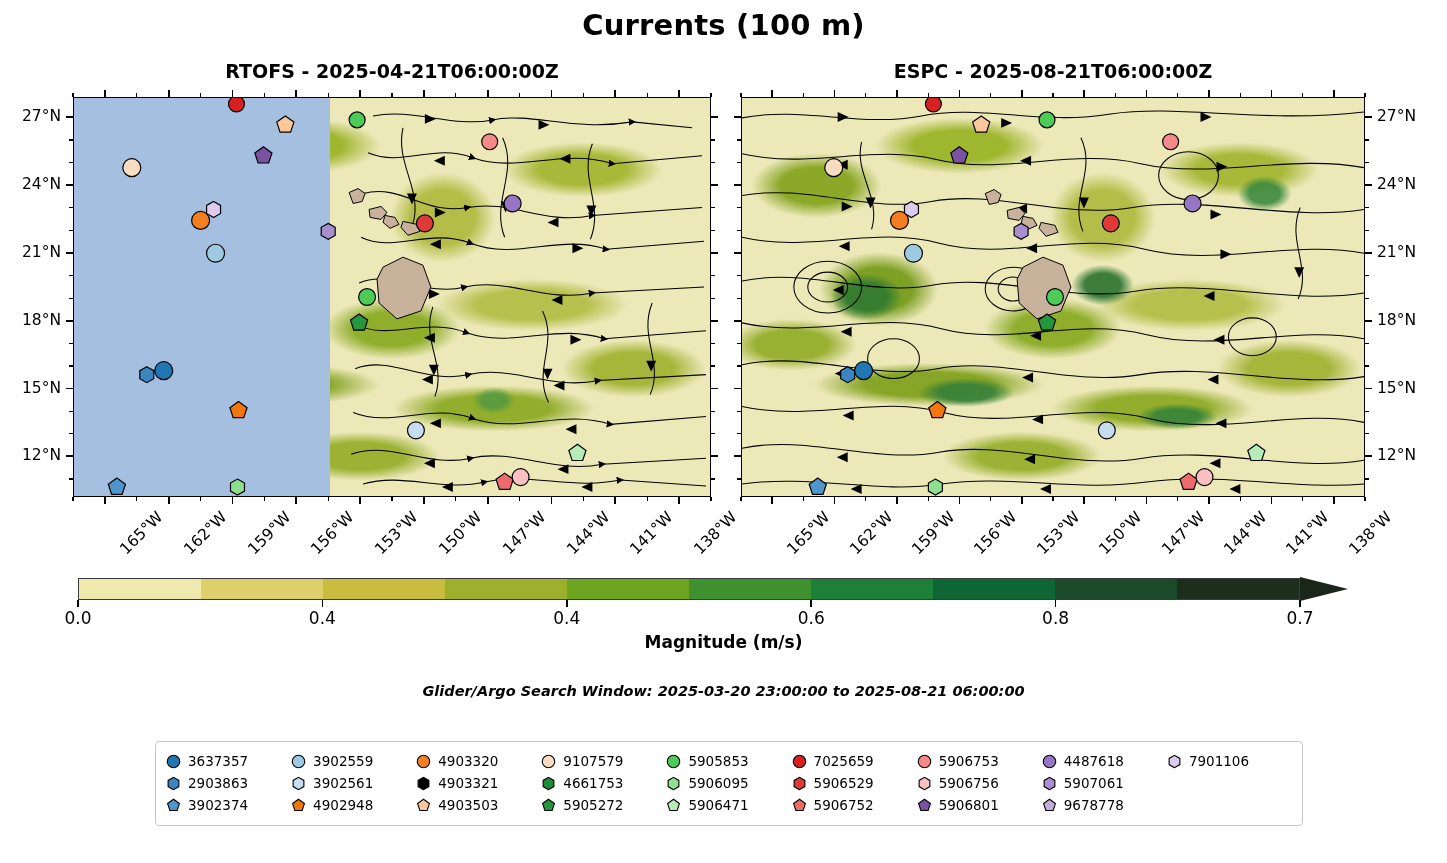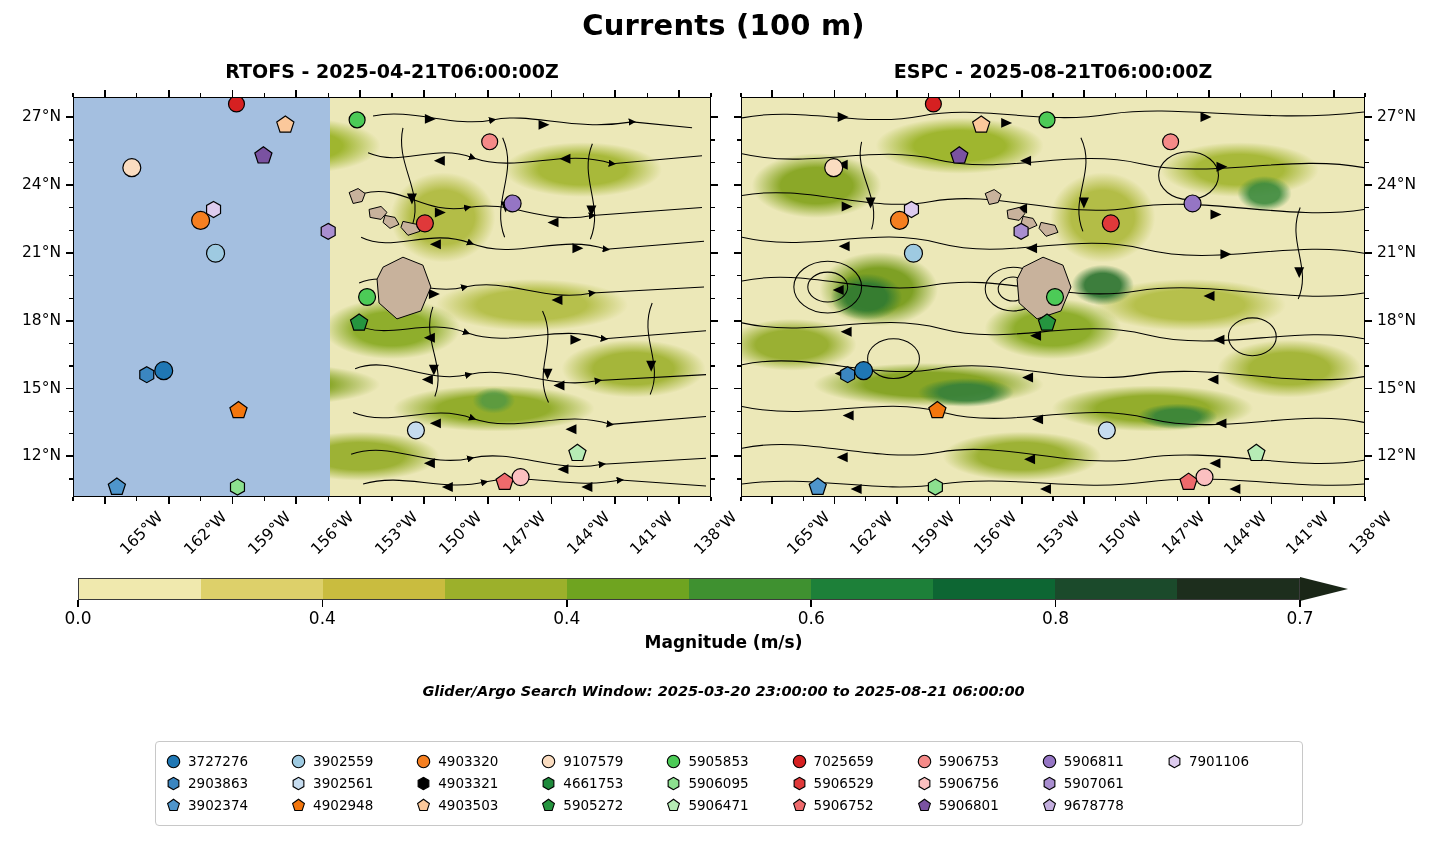--- a/index.html
+++ b/index.html
@@ -589,21 +589,21 @@
 <div id="cbar-title">Magnitude (m/s)</div>
 
 <div id="search-window">Glider/Argo Search Window: 2025-03-20 23:00:00 to 2025-08-21 06:00:00</div>
 
 <div id="legend">
   <div id="legend-grid">
       <div class="lg-item">
         <svg width="15" height="15" viewBox="0 0 15 15">
           <circle cx="7.5" cy="7.5" r="6.2" fill="#1f77b4" stroke="#000" stroke-width="1.1"></circle>
         </svg>
-        <span class="lg-id">3727276</span>
+        <span class="lg-id">3637357</span>
       </div>
       <div class="lg-item">
         <svg width="15" height="15" viewBox="0 0 15 15">
           <circle cx="7.5" cy="7.5" r="6.2" fill="#9ecae1" stroke="#000" stroke-width="1.1"></circle>
         </svg>
         <span class="lg-id">3902559</span>
       </div>
       <div class="lg-item">
         <svg width="15" height="15" viewBox="0 0 15 15">
           <circle cx="7.5" cy="7.5" r="6.2" fill="#f57f20" stroke="#000" stroke-width="1.1"></circle>
@@ -631,21 +631,21 @@
       <div class="lg-item">
         <svg width="15" height="15" viewBox="0 0 15 15">
           <circle cx="7.5" cy="7.5" r="6.2" fill="#f58a88" stroke="#000" stroke-width="1.1"></circle>
         </svg>
         <span class="lg-id">5906753</span>
       </div>
       <div class="lg-item">
         <svg width="15" height="15" viewBox="0 0 15 15">
           <circle cx="7.5" cy="7.5" r="6.2" fill="#9575c4" stroke="#000" stroke-width="1.1"></circle>
         </svg>
-        <span class="lg-id">5906811</span>
+        <span class="lg-id">4487618</span>
       </div>
       <div class="lg-item">
         <svg width="15" height="15" viewBox="0 0 15 15">
           <polygon points="7.50,13.70 2.13,10.60 2.13,4.40 7.50,1.30 12.87,4.40 12.87,10.60" fill="#ddcbee" stroke="#000" stroke-width="1.1"></polygon>
         </svg>
         <span class="lg-id">7901106</span>
       </div>
       <div class="lg-item">
         <svg width="15" height="15" viewBox="0 0 15 15">
           <polygon points="7.50,13.70 2.13,10.60 2.13,4.40 7.50,1.30 12.87,4.40 12.87,10.60" fill="#3b86c0" stroke="#000" stroke-width="1.1"></polygon>

